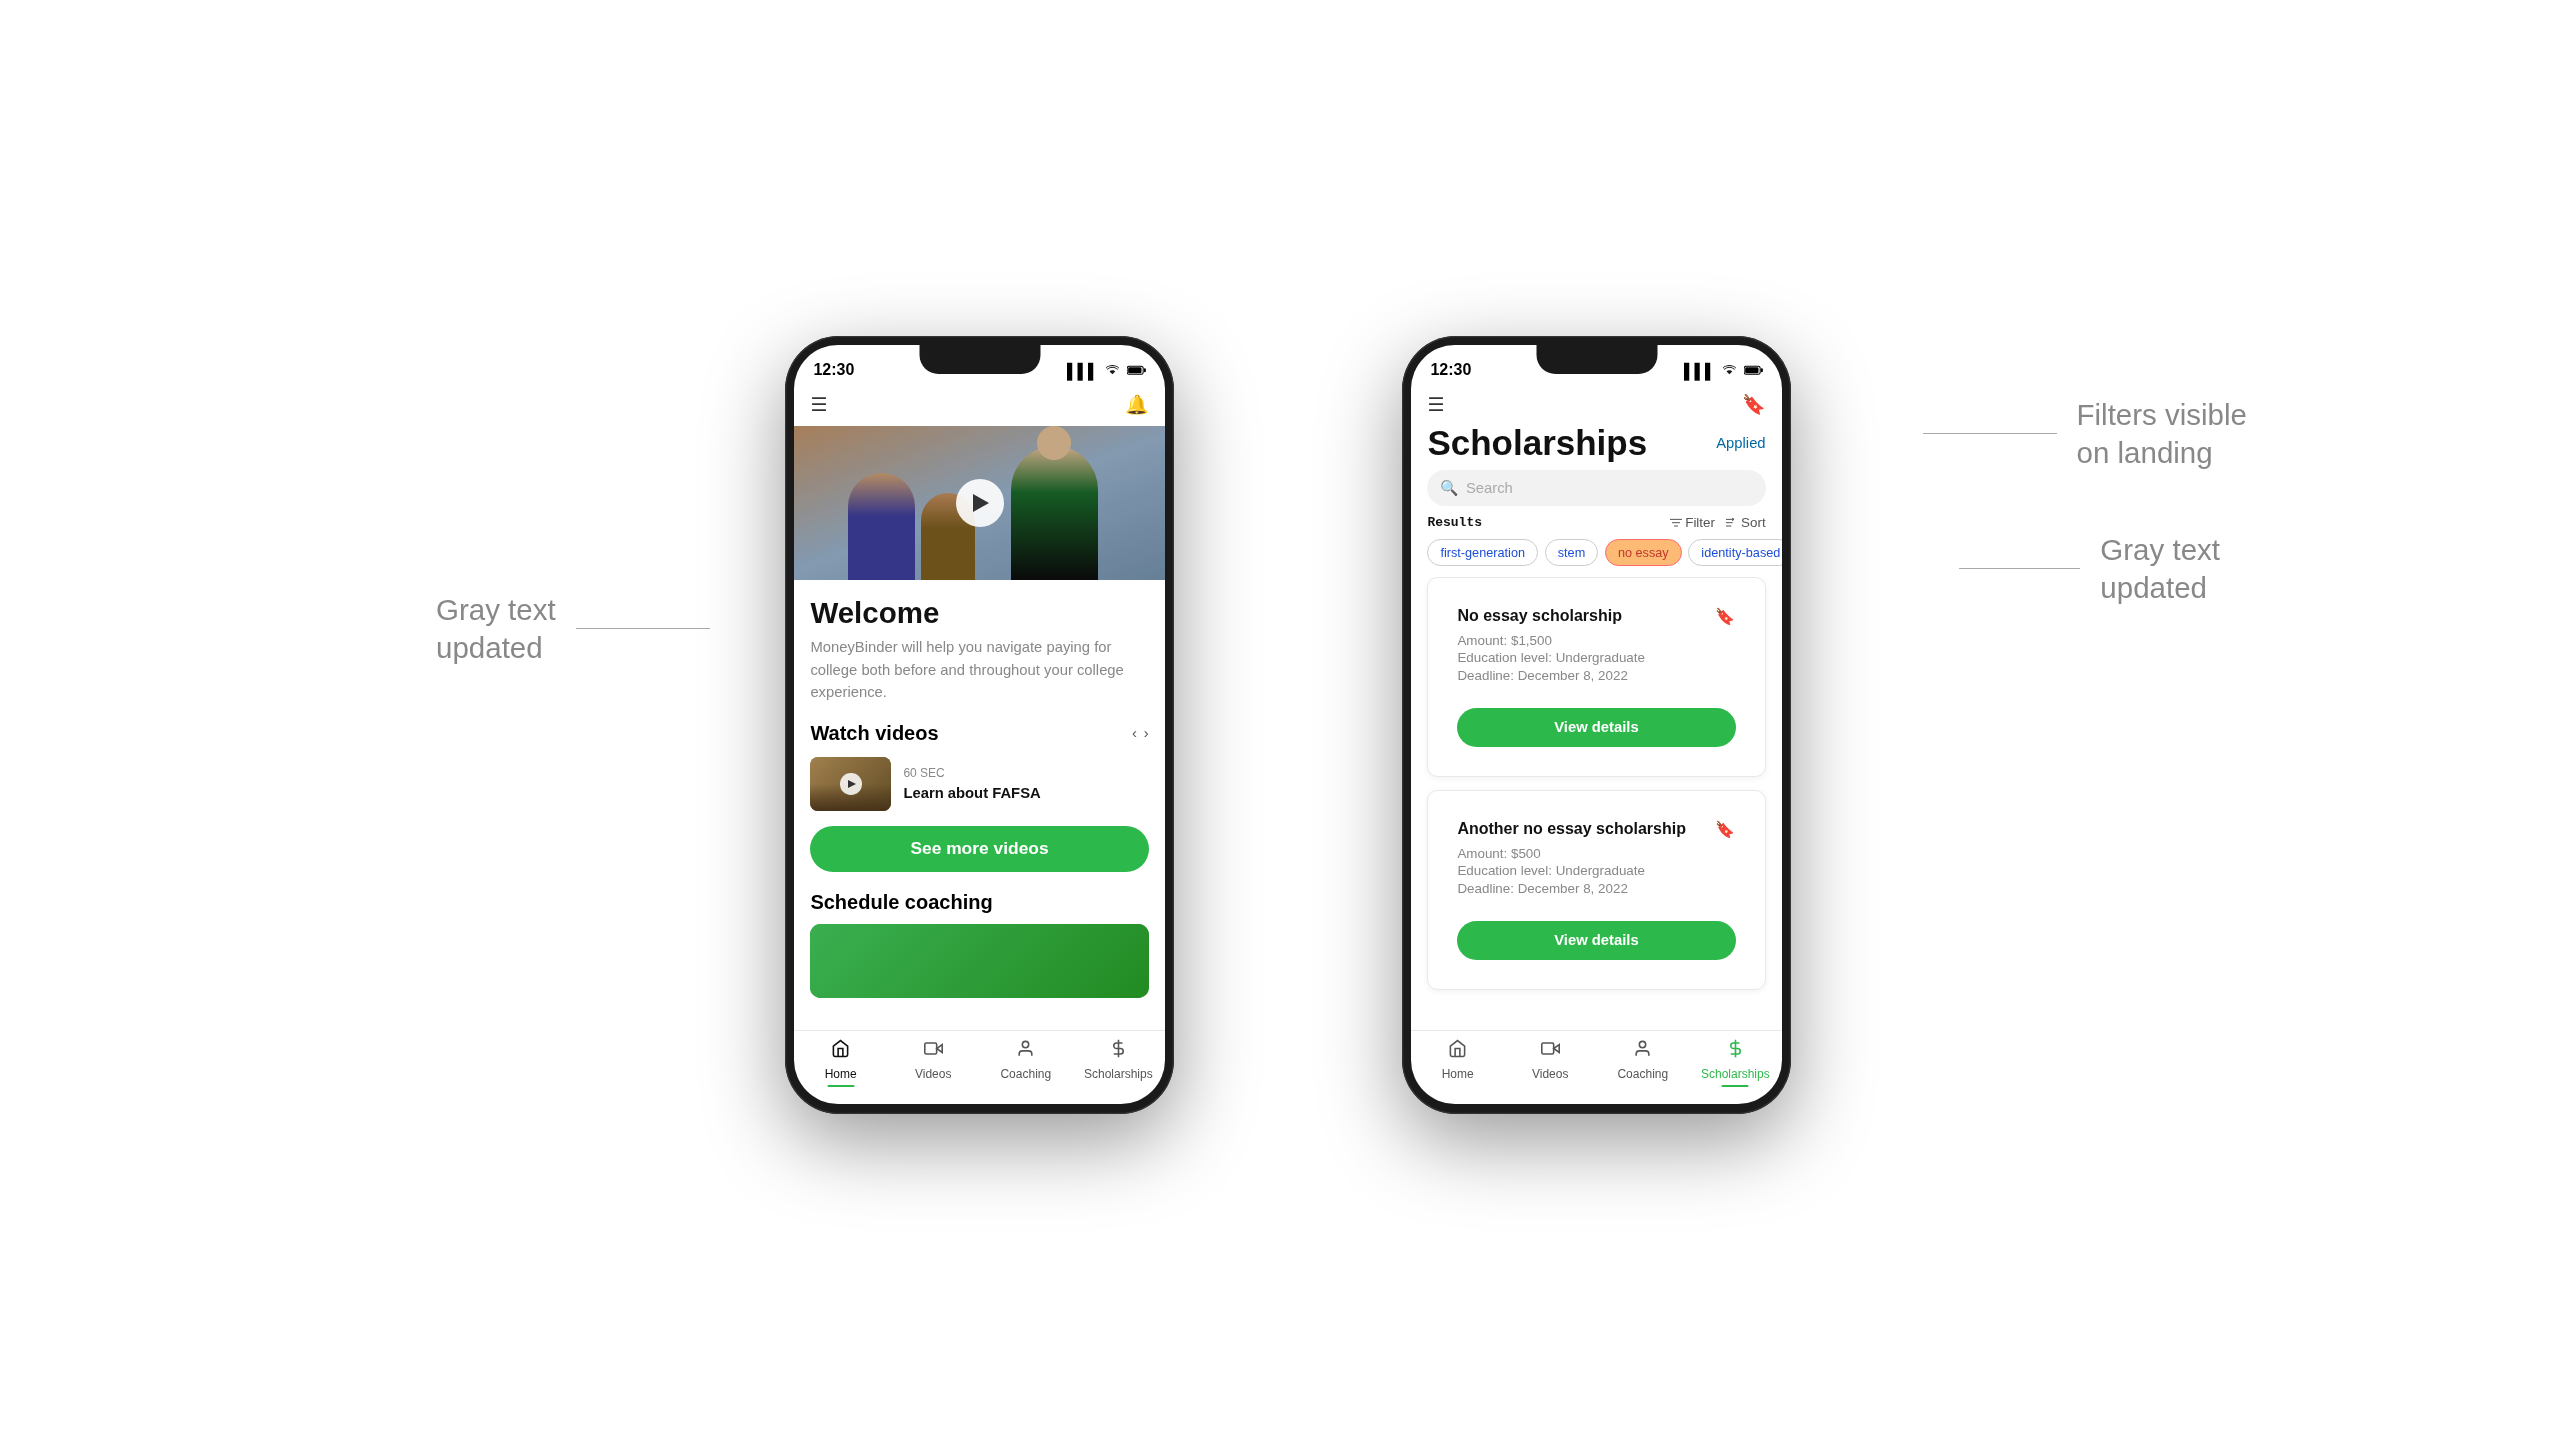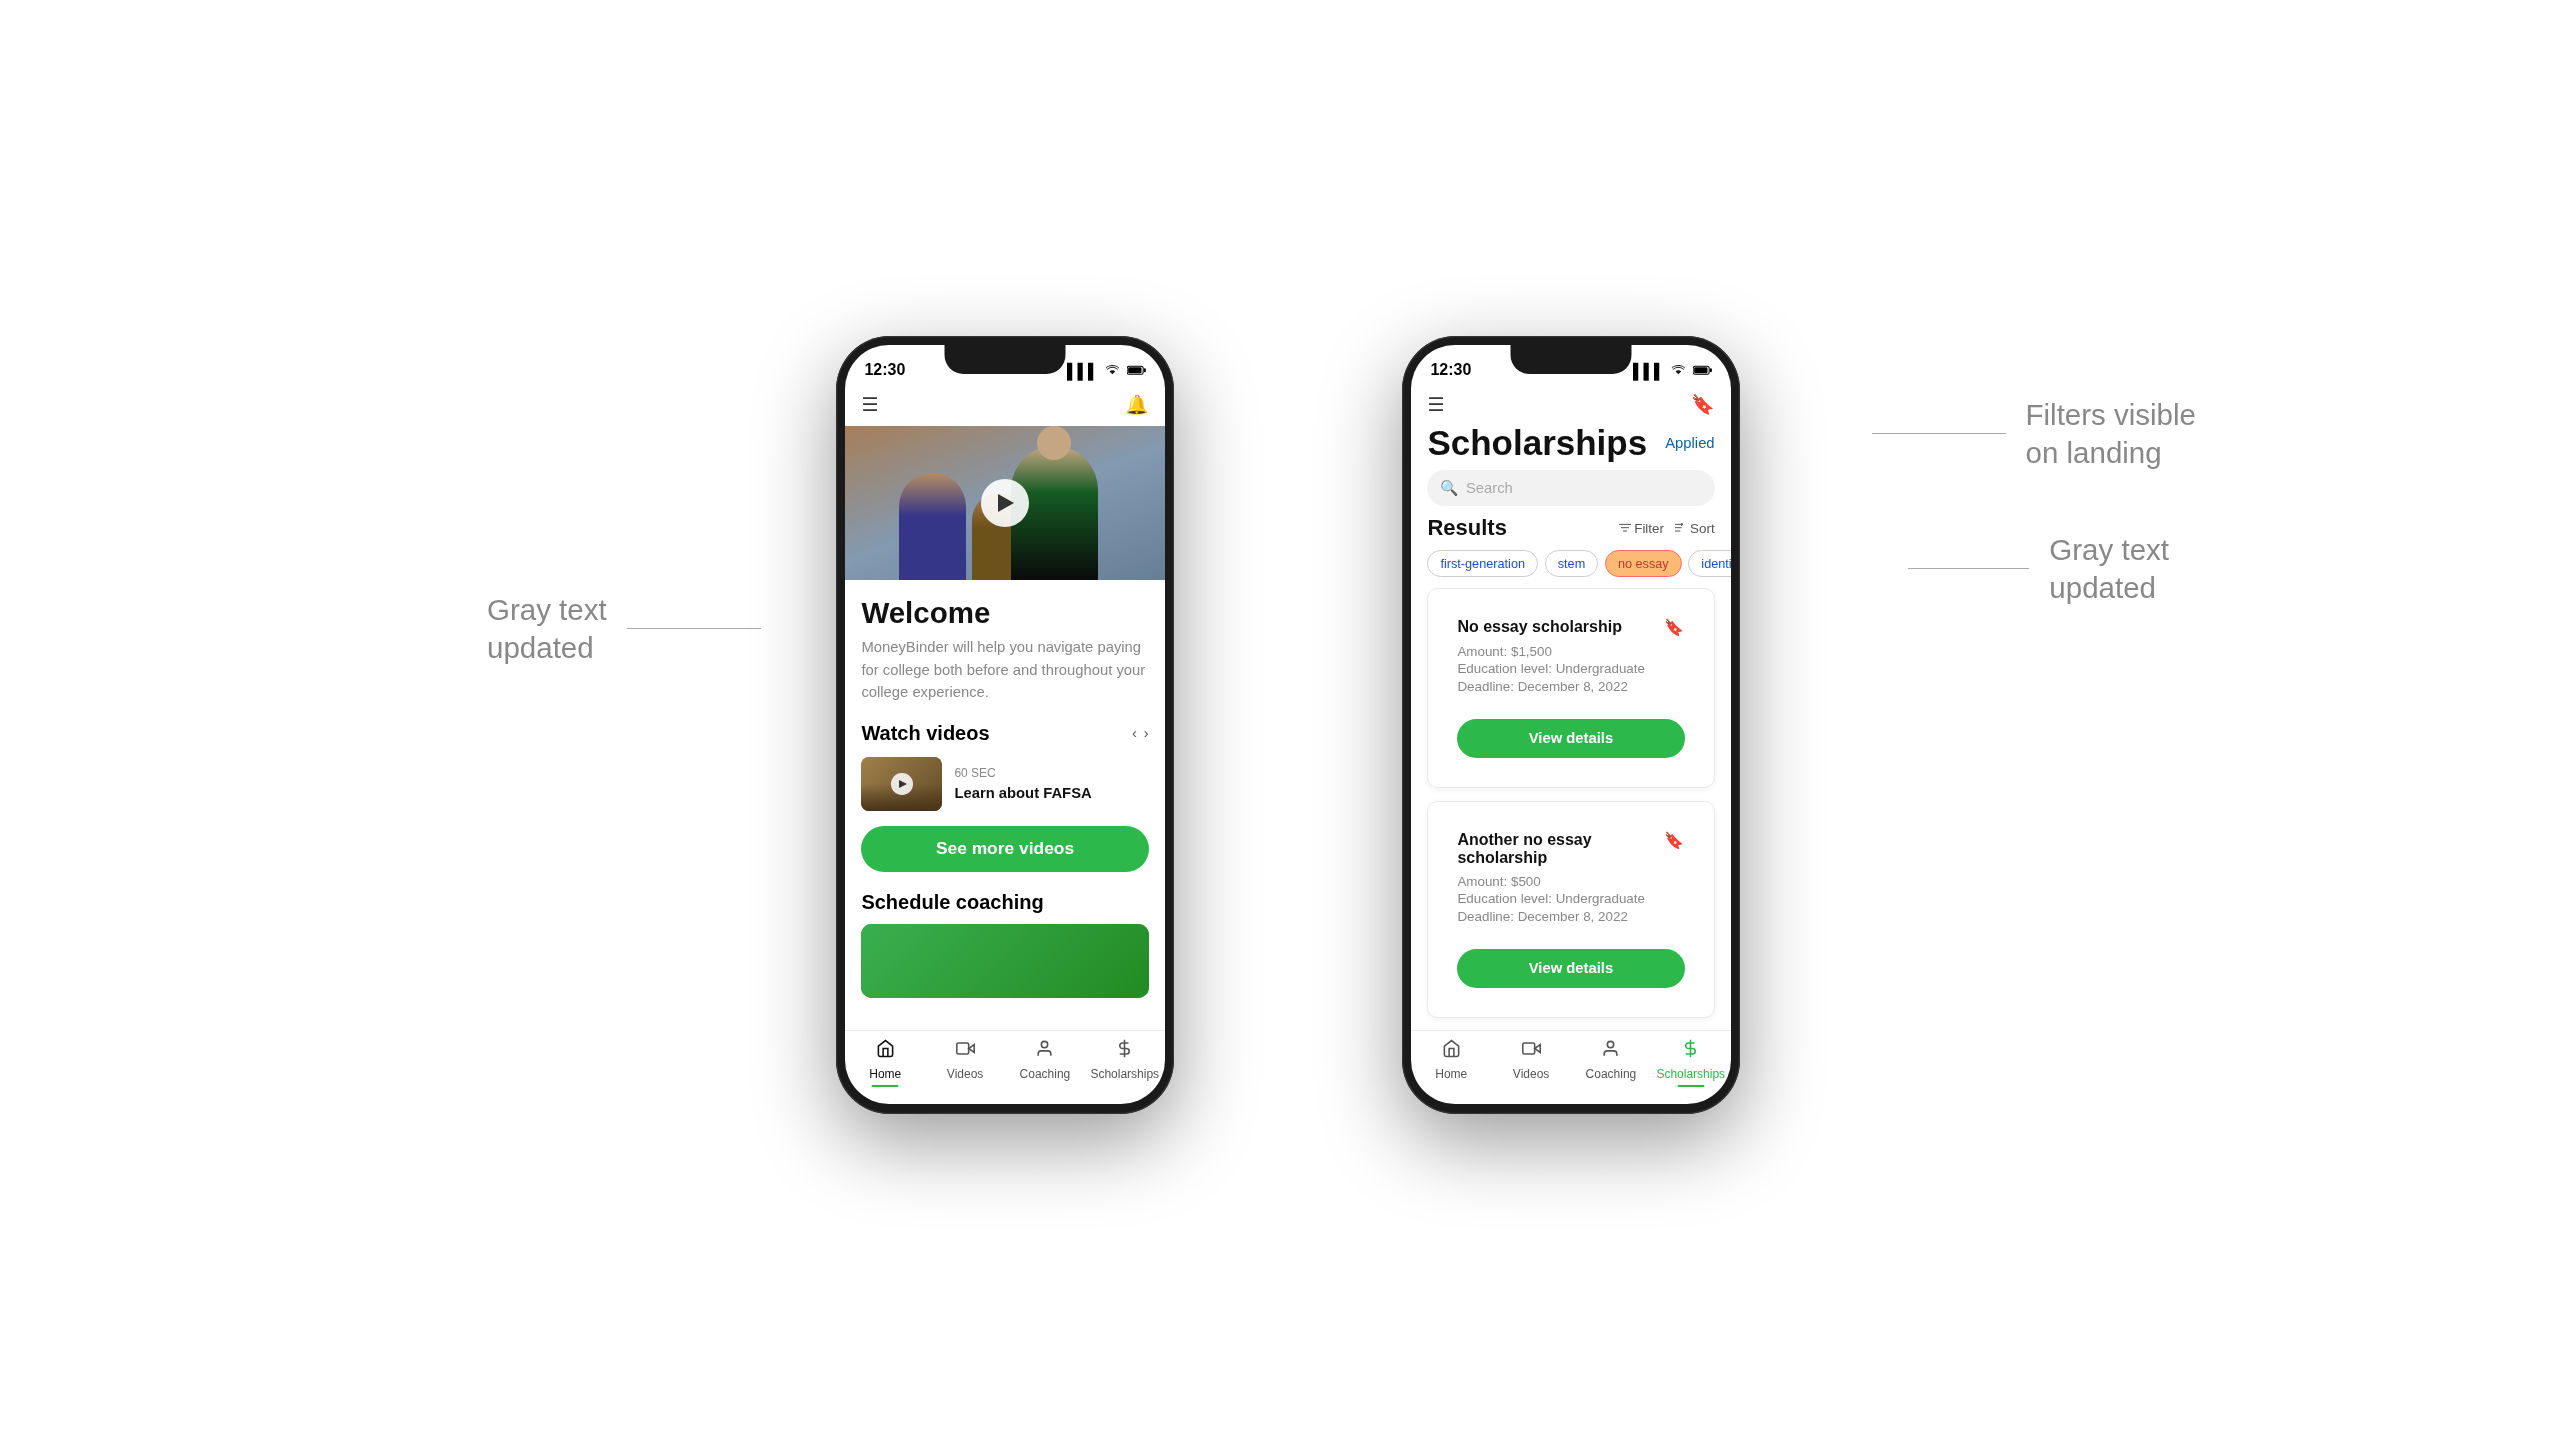--- a/index.html
+++ b/index.html
@@ -34,21 +34,21 @@
     .annotation-text {
       font-size: 25.5px;
       color: #888888;
       line-height: 1.3;
       white-space: nowrap;
     }
 
     
     .phone {
       position: relative;
-      width: 338px;
+      width: 389px;
       height: 778px;
       background: #1a1a1a;
       border-radius: 54px;
       padding: 9.4px;
       box-shadow: 0 27px 81px rgba(0,0,0,0.4), inset 0 0 0 1.3px #333;
     }
     .phone-inner {
       width: 100%;
       height: 100%;
       background: #ffffff;
@@ -358,23 +358,24 @@
     }
 
     .results-row {
       padding: 0 16px 9.4px;
       display: flex;
       align-items: center;
       justify-content: space-between;
       flex-shrink: 0;
     }
     .results-label {
-      font-size: 22px;
+      font-size: 13px;
       font-weight: 700;
       color: #111;
+      font-family: Liberation Mono, monospace;
     }
     .filter-sort {
       display: flex;
       gap: 10.7px;
       align-items: center;
     }
     .filter-btn, .sort-btn {
       font-size: 13.4px;
       color: #555;
       display: flex;

